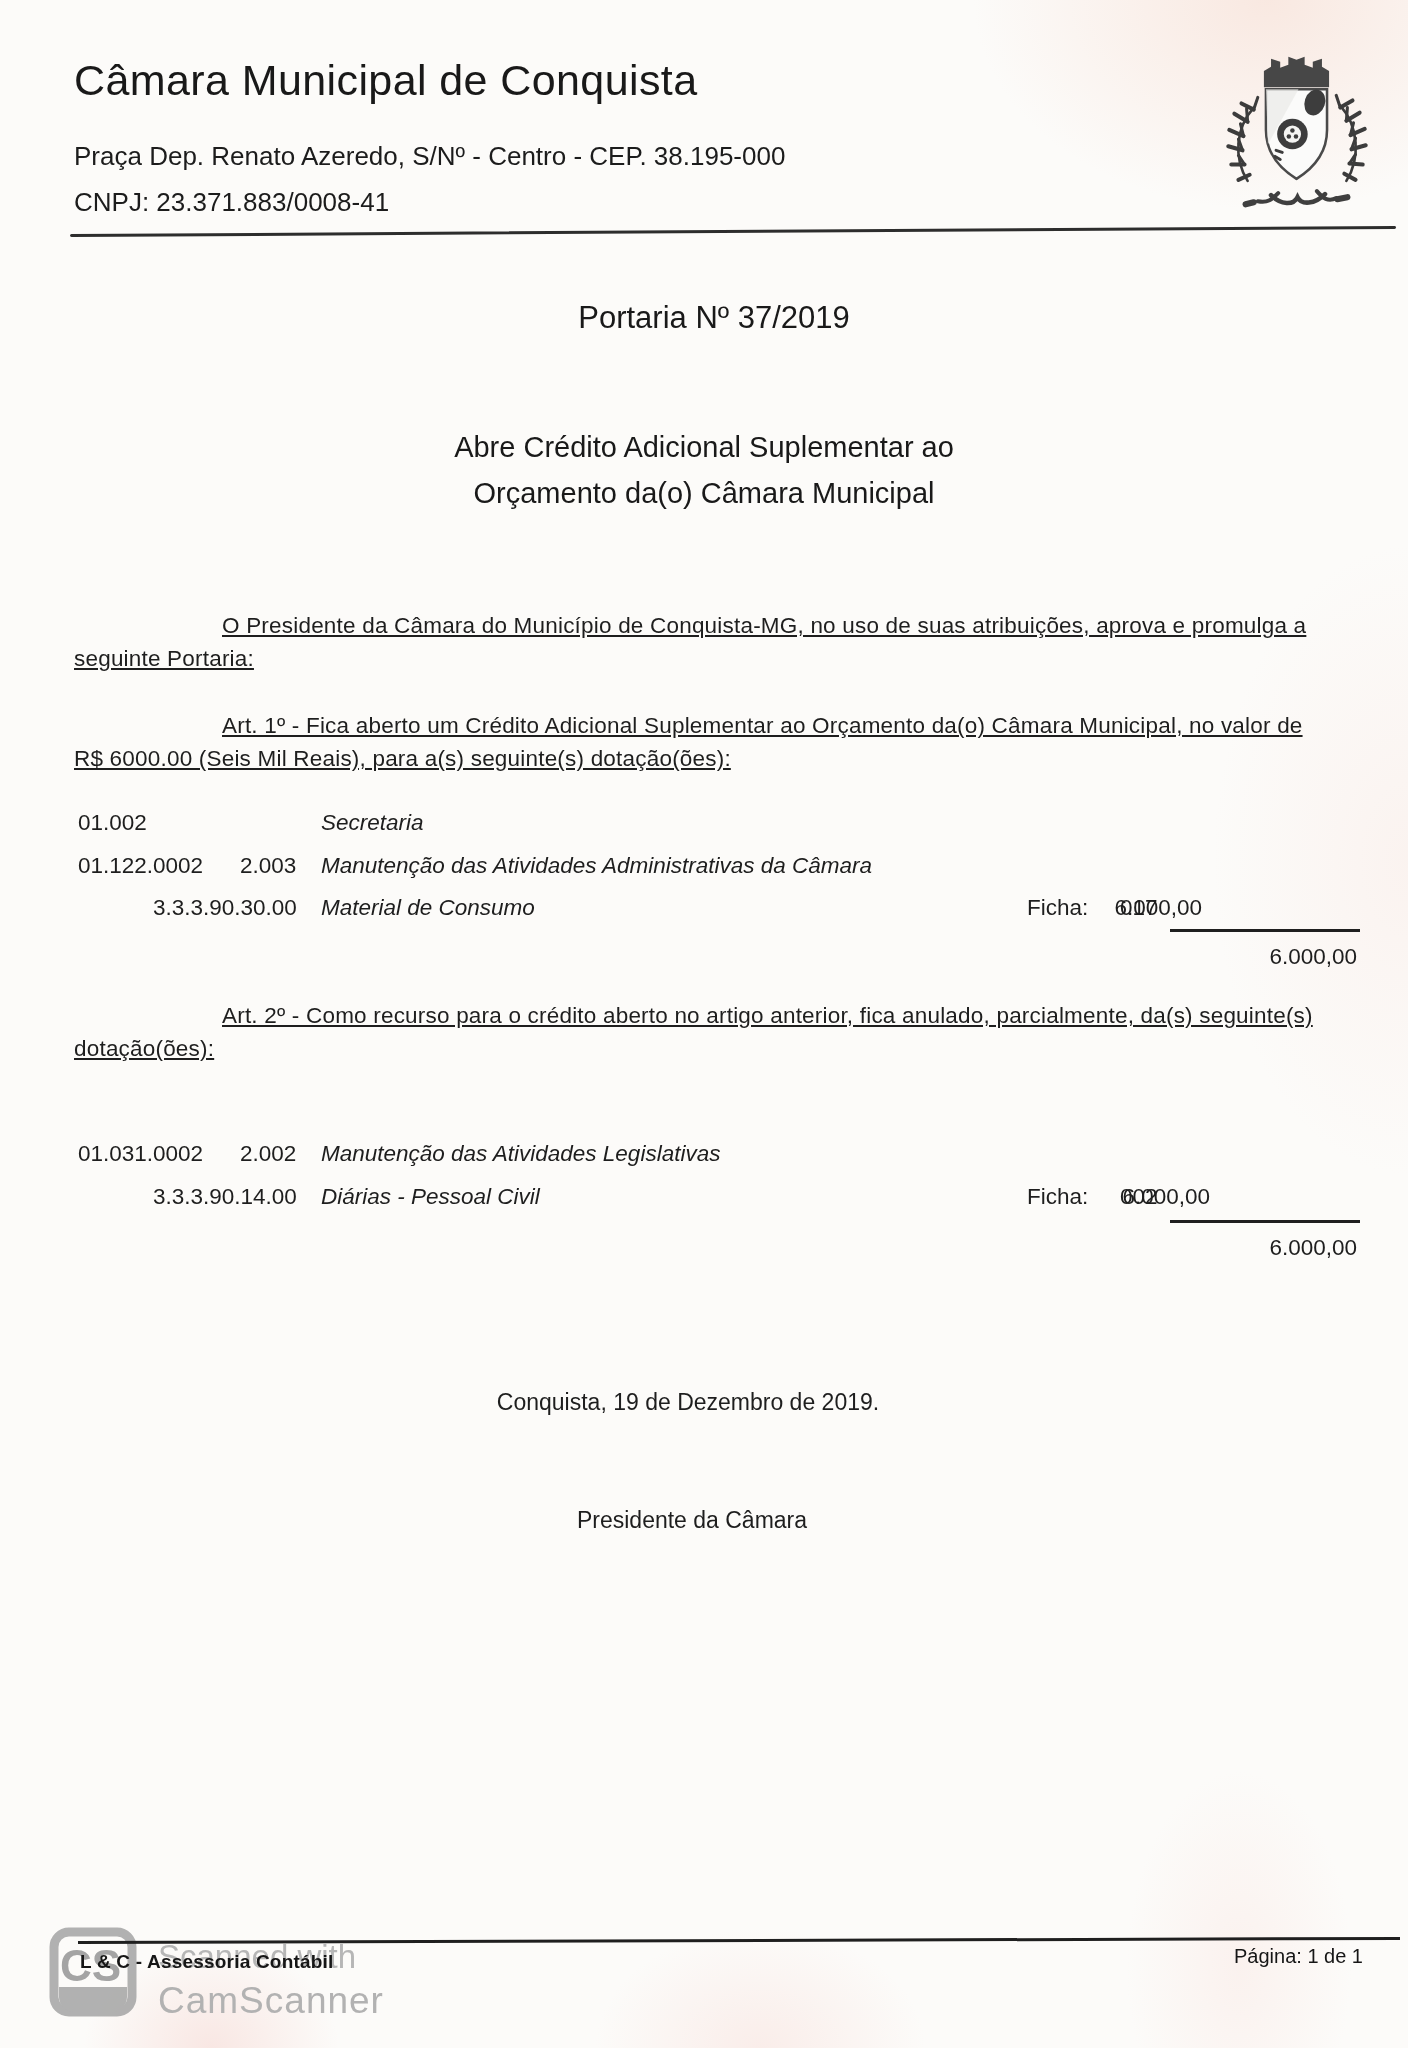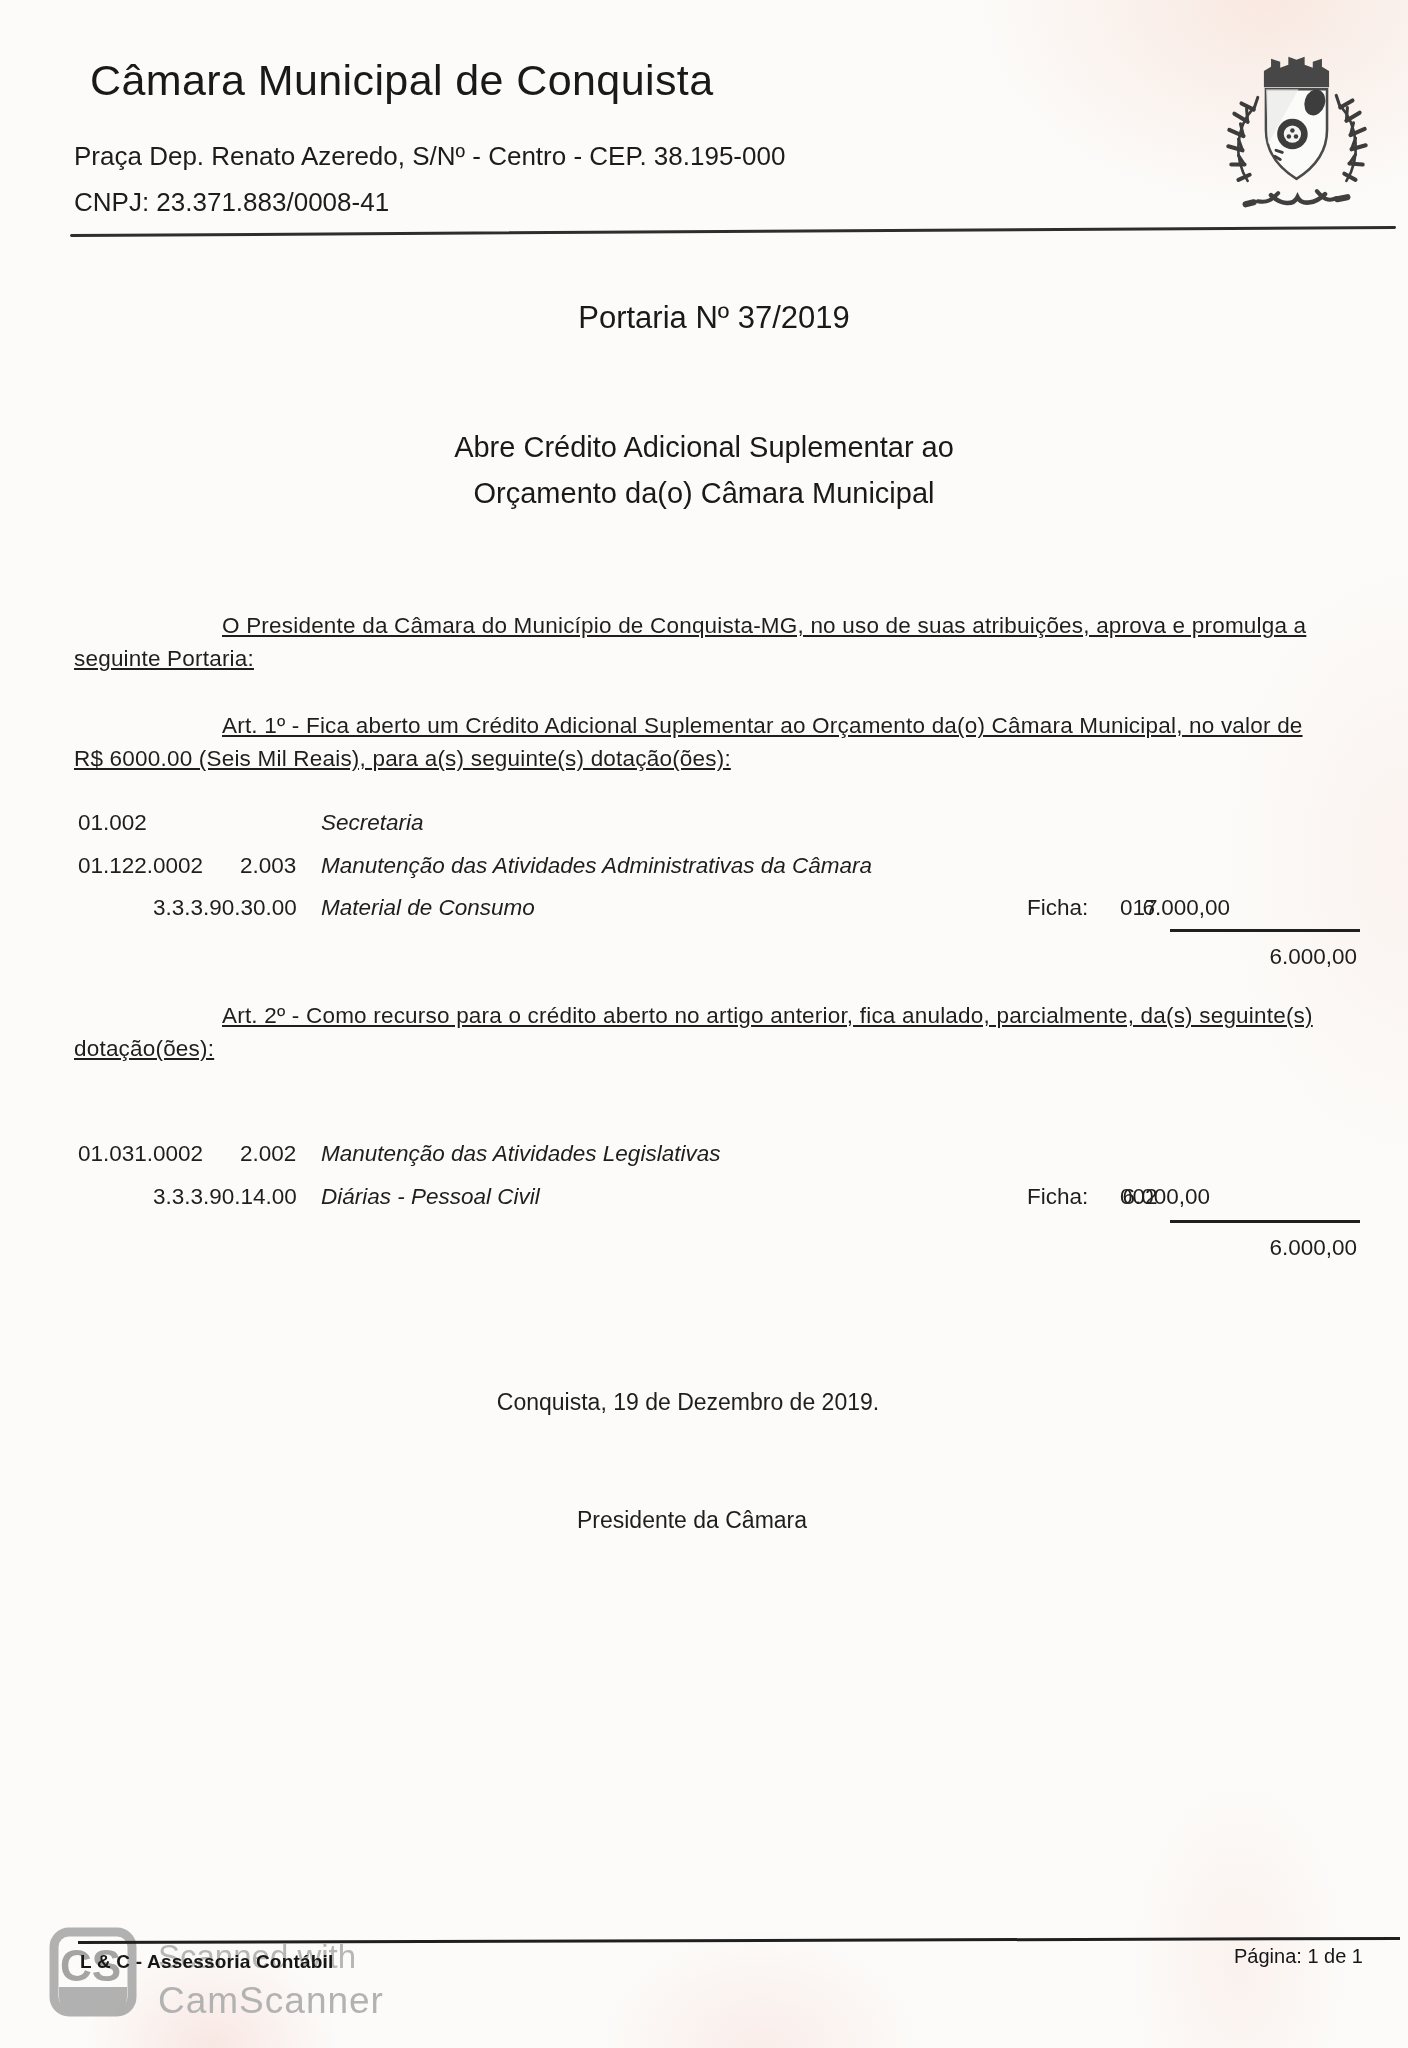--- a/index.html
+++ b/index.html
@@ -13,21 +13,21 @@
     background:
       radial-gradient(420px 300px at 90% 0%,   rgba(246,217,205,0.55), rgba(246,217,205,0) 70%),
       radial-gradient(260px 420px at 100% 42%, rgba(248,228,222,0.35), rgba(248,228,222,0) 75%),
       radial-gradient(170px 140px at 15% 100%, rgba(244,206,200,0.45), rgba(244,206,200,0) 75%),
       radial-gradient(220px 160px at 54% 100%, rgba(246,216,210,0.40), rgba(246,216,210,0) 75%),
       radial-gradient(150px 260px at 88% 96%,  rgba(248,224,218,0.35), rgba(248,224,218,0) 75%),
       #fcfbf9;
   }
   .abs{position:absolute;}
   
-  .org-name{left:74px;top:56px;font-size:43px;letter-spacing:.4px;color:#191919;margin-left:16px;}
+  .org-name{left:74px;top:56px;font-size:43px;letter-spacing:.4px;color:#191919;}
   .org-address{left:74px;top:141px;font-size:26px;color:#1c1c1c;}
   .org-cnpj{left:74px;top:187px;font-size:26px;color:#1c1c1c;}
   .crest{left:1213px;top:44px;width:168px;height:176px;}
   .rule{background:#2d2d2d;border-radius:2px;}
   .header-rule{left:70px;top:230px;width:1326px;height:3px;transform:rotate(-.35deg);}
   
   .doc-title{left:0;right:0;top:300px;text-align:center;font-size:31px;transform:translateX(10px);color:#191919;}
   .doc-subtitle{left:0;right:0;top:424px;text-align:center;font-size:29px;line-height:46px;color:#191919;}
   .doc-subtitle span{display:block;}
   .para{left:74px;width:1325px;font-size:22.5px;line-height:33px;letter-spacing:.2px;text-decoration:underline;}
@@ -40,21 +40,21 @@
   .row{left:0;width:1253px;height:30px;font-size:22.5px;}
   .row .code{position:absolute;left:78px;}
   .row .code-exp{position:absolute;left:153px;}
   .row .action{position:absolute;left:240px;}
   .row .name{position:absolute;left:321px;font-style:italic;}
   .row .ficha{position:absolute;left:1027px;}
   .row .fichanum{position:absolute;left:1120px;}
   .row .amount{position:absolute;right:51px;width:200px;text-align:right;}
   .total-rule{left:1170px;width:190px;height:3px;background:#1f1f1f;}
   .total{font-size:22.5px;right:51px;width:200px;text-align:right;}
-  .a1-r1{top:810px;} .a1-r2{top:853px;} .a1-r3{top:895px;padding-left:28px;}
+  .a1-r1{top:810px;} .a1-r2{top:853px;} .a1-r3{top:895px;}
   .a1-rule{top:929px;} .a1-total{top:944px;}
   .a2-r1{top:1096px;} .a2-r2{top:1141px;} .a2-r3{top:1184px;padding-left:8px;}
   .a2-rule{top:1220px;} .a2-total{top:1235px;}
   
   .place-date{left:0;right:0;top:1389px;text-align:center;font-size:23px;transform:translateX(-16px);}
   .signature{left:0;right:0;top:1507px;text-align:center;font-size:23px;transform:translateX(-12px);}
   
   .footer-rule{left:78px;top:1939px;width:1322px;height:3px;background:#1f1f1f;transform:rotate(-.18deg);z-index:3;}
   .footer-left{left:80px;top:1951px;font-size:19px;font-weight:700;letter-spacing:.2px;z-index:3;color:#161616;}
   .footer-right{right:45px;top:1945px;font-size:20px;z-index:3;color:#161616;}

